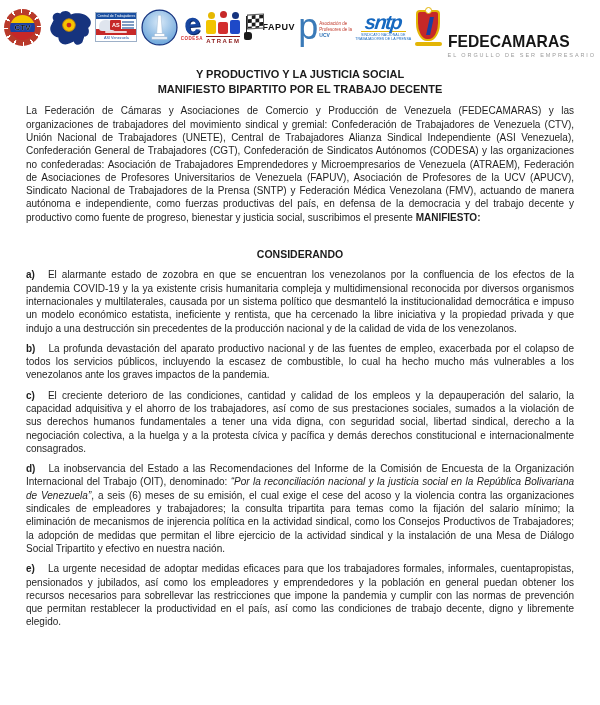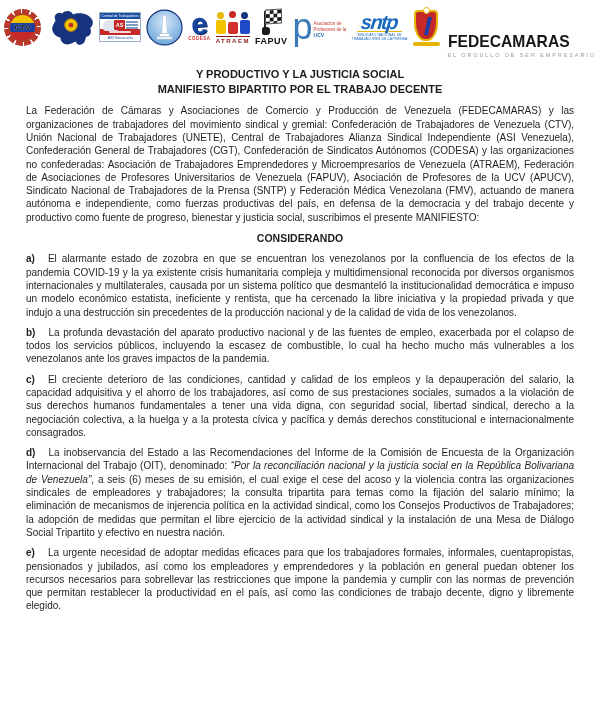--- a/index.html
+++ b/index.html
@@ -44,21 +44,21 @@
   .atraem-figs{display:flex;gap:2px;align-items:flex-end;}
   .person{display:flex;flex-direction:column;align-items:center;}
   .person .head{width:7px;height:7px;border-radius:50%;margin-bottom:1px;}
   .person .torso{width:10px;height:14px;border-radius:2px;}
   .p1 .head{background:#e6b800;} .p1 .torso{background:#f2c500;}
   .p2 .head{background:#c62828;} .p2 .torso{background:#d32f2f;margin-top:3px;height:12px;}
   .p3 .head{background:#16337e;} .p3 .torso{background:#1e49c8;}
   .atraem-label{font-size:6px;font-weight:800;color:#8b1a1a;letter-spacing:1.5px;margin-top:2px;
     border-top:1px solid #8b1a1a;padding-top:1px;}
   
-  .fapuv{flex-direction:column;gap:1px;align-items:center;justify-content:center;}
+  .fapuv{flex-direction:row;gap:1px;align-items:center;justify-content:center;}
   .fapuv-flagpole{position:relative;width:18px;height:26px;}
   .fapuv-flag{position:absolute;top:0;left:3px;width:15px;height:13px;
     background:repeating-conic-gradient(#1b1b1b 0% 25%,#ffffff 0% 50%);background-size:7.5px 7.5px;
     border:0.5px solid #555;transform:skewY(-4deg);}
   .fapuv-pole{position:absolute;top:2px;left:2px;width:1.5px;height:20px;background:#222;}
   .fapuv-fist{position:absolute;bottom:0;left:0;width:8px;height:8px;background:#1b1b1b;border-radius:2px 3px 3px 2px;}
   .fapuv-label{font-size:9px;font-weight:800;color:#111;letter-spacing:.5px;}
   
   .apucv{flex-direction:row;align-items:flex-start;gap:1px;}
   .apucv-p{font-size:36px;font-weight:400;color:#3a7ab8;line-height:26px;font-family:"Liberation Sans",sans-serif;}
@@ -80,23 +80,23 @@
   
   .fede{align-items:flex-start;margin-top:36px;}
   .fede-name{font-size:17px;font-weight:800;color:#161616;letter-spacing:0;transform:scaleX(.92);transform-origin:left;line-height:18px;}
   .fede-tag{font-size:5.5px;color:#9b9b9b;letter-spacing:1.9px;margin-top:1px;white-space:nowrap;}
   
   svg{display:block;}
   
   .doc{padding:0 26px;}
   .doc-title{margin-top:16px;text-align:center;font-weight:800;font-size:11px;line-height:15px;color:#1b1b1b;}
   p.para{margin:7px 0 0 0;font-size:10px;line-height:13.3px;text-align:justify;color:#1f1f1f;}
-  .h-considerando{margin:8px 0 0 0;text-align:center;font-weight:800;font-size:10.5px;line-height:13.3px;color:#1b1b1b;}
+  .h-considerando{margin:24px 0 0 0;text-align:center;font-weight:800;font-size:10.5px;line-height:13.3px;color:#1b1b1b;}
   .ilabel{font-weight:800;margin-right:13px;}
-  .b{font-weight:400;}
+  .b{font-weight:700;}
   .i{font-style:italic;}
 </style>
 </head>
 <body>
 
 <header class="logo-bar">
 
   <div class="logo">
     <div class="ctv-ring">
       <div class="ctv-inner">

